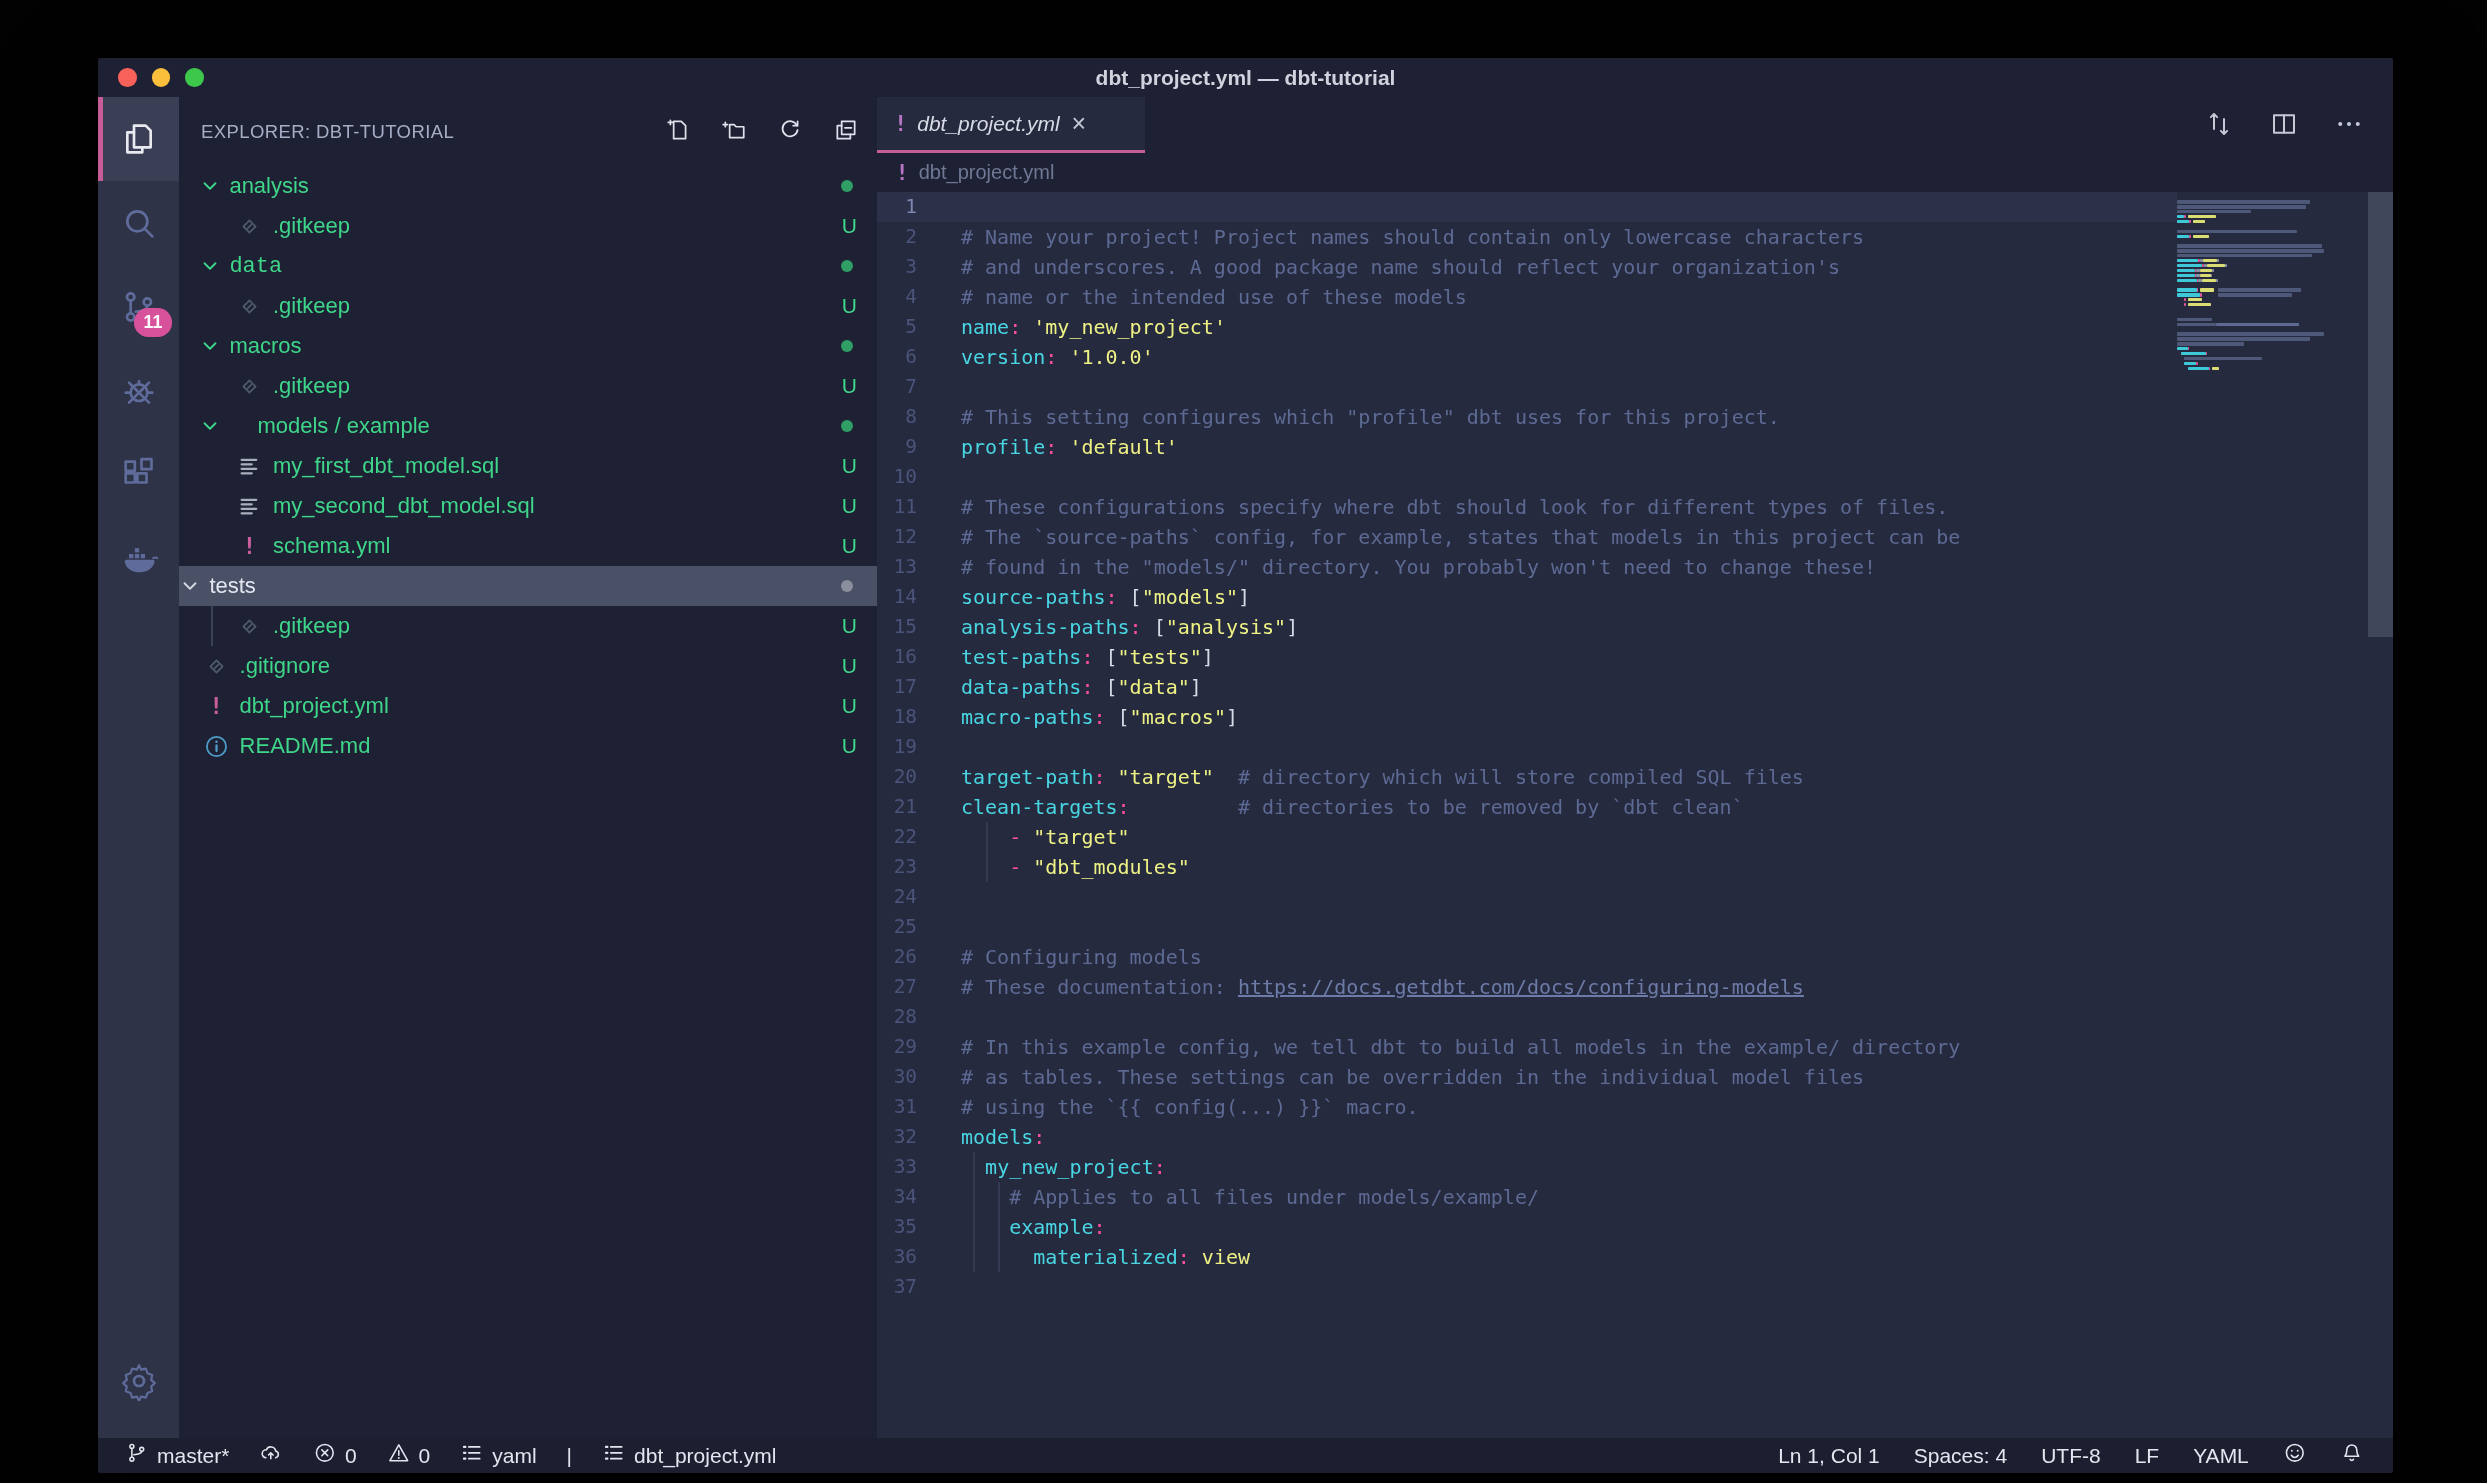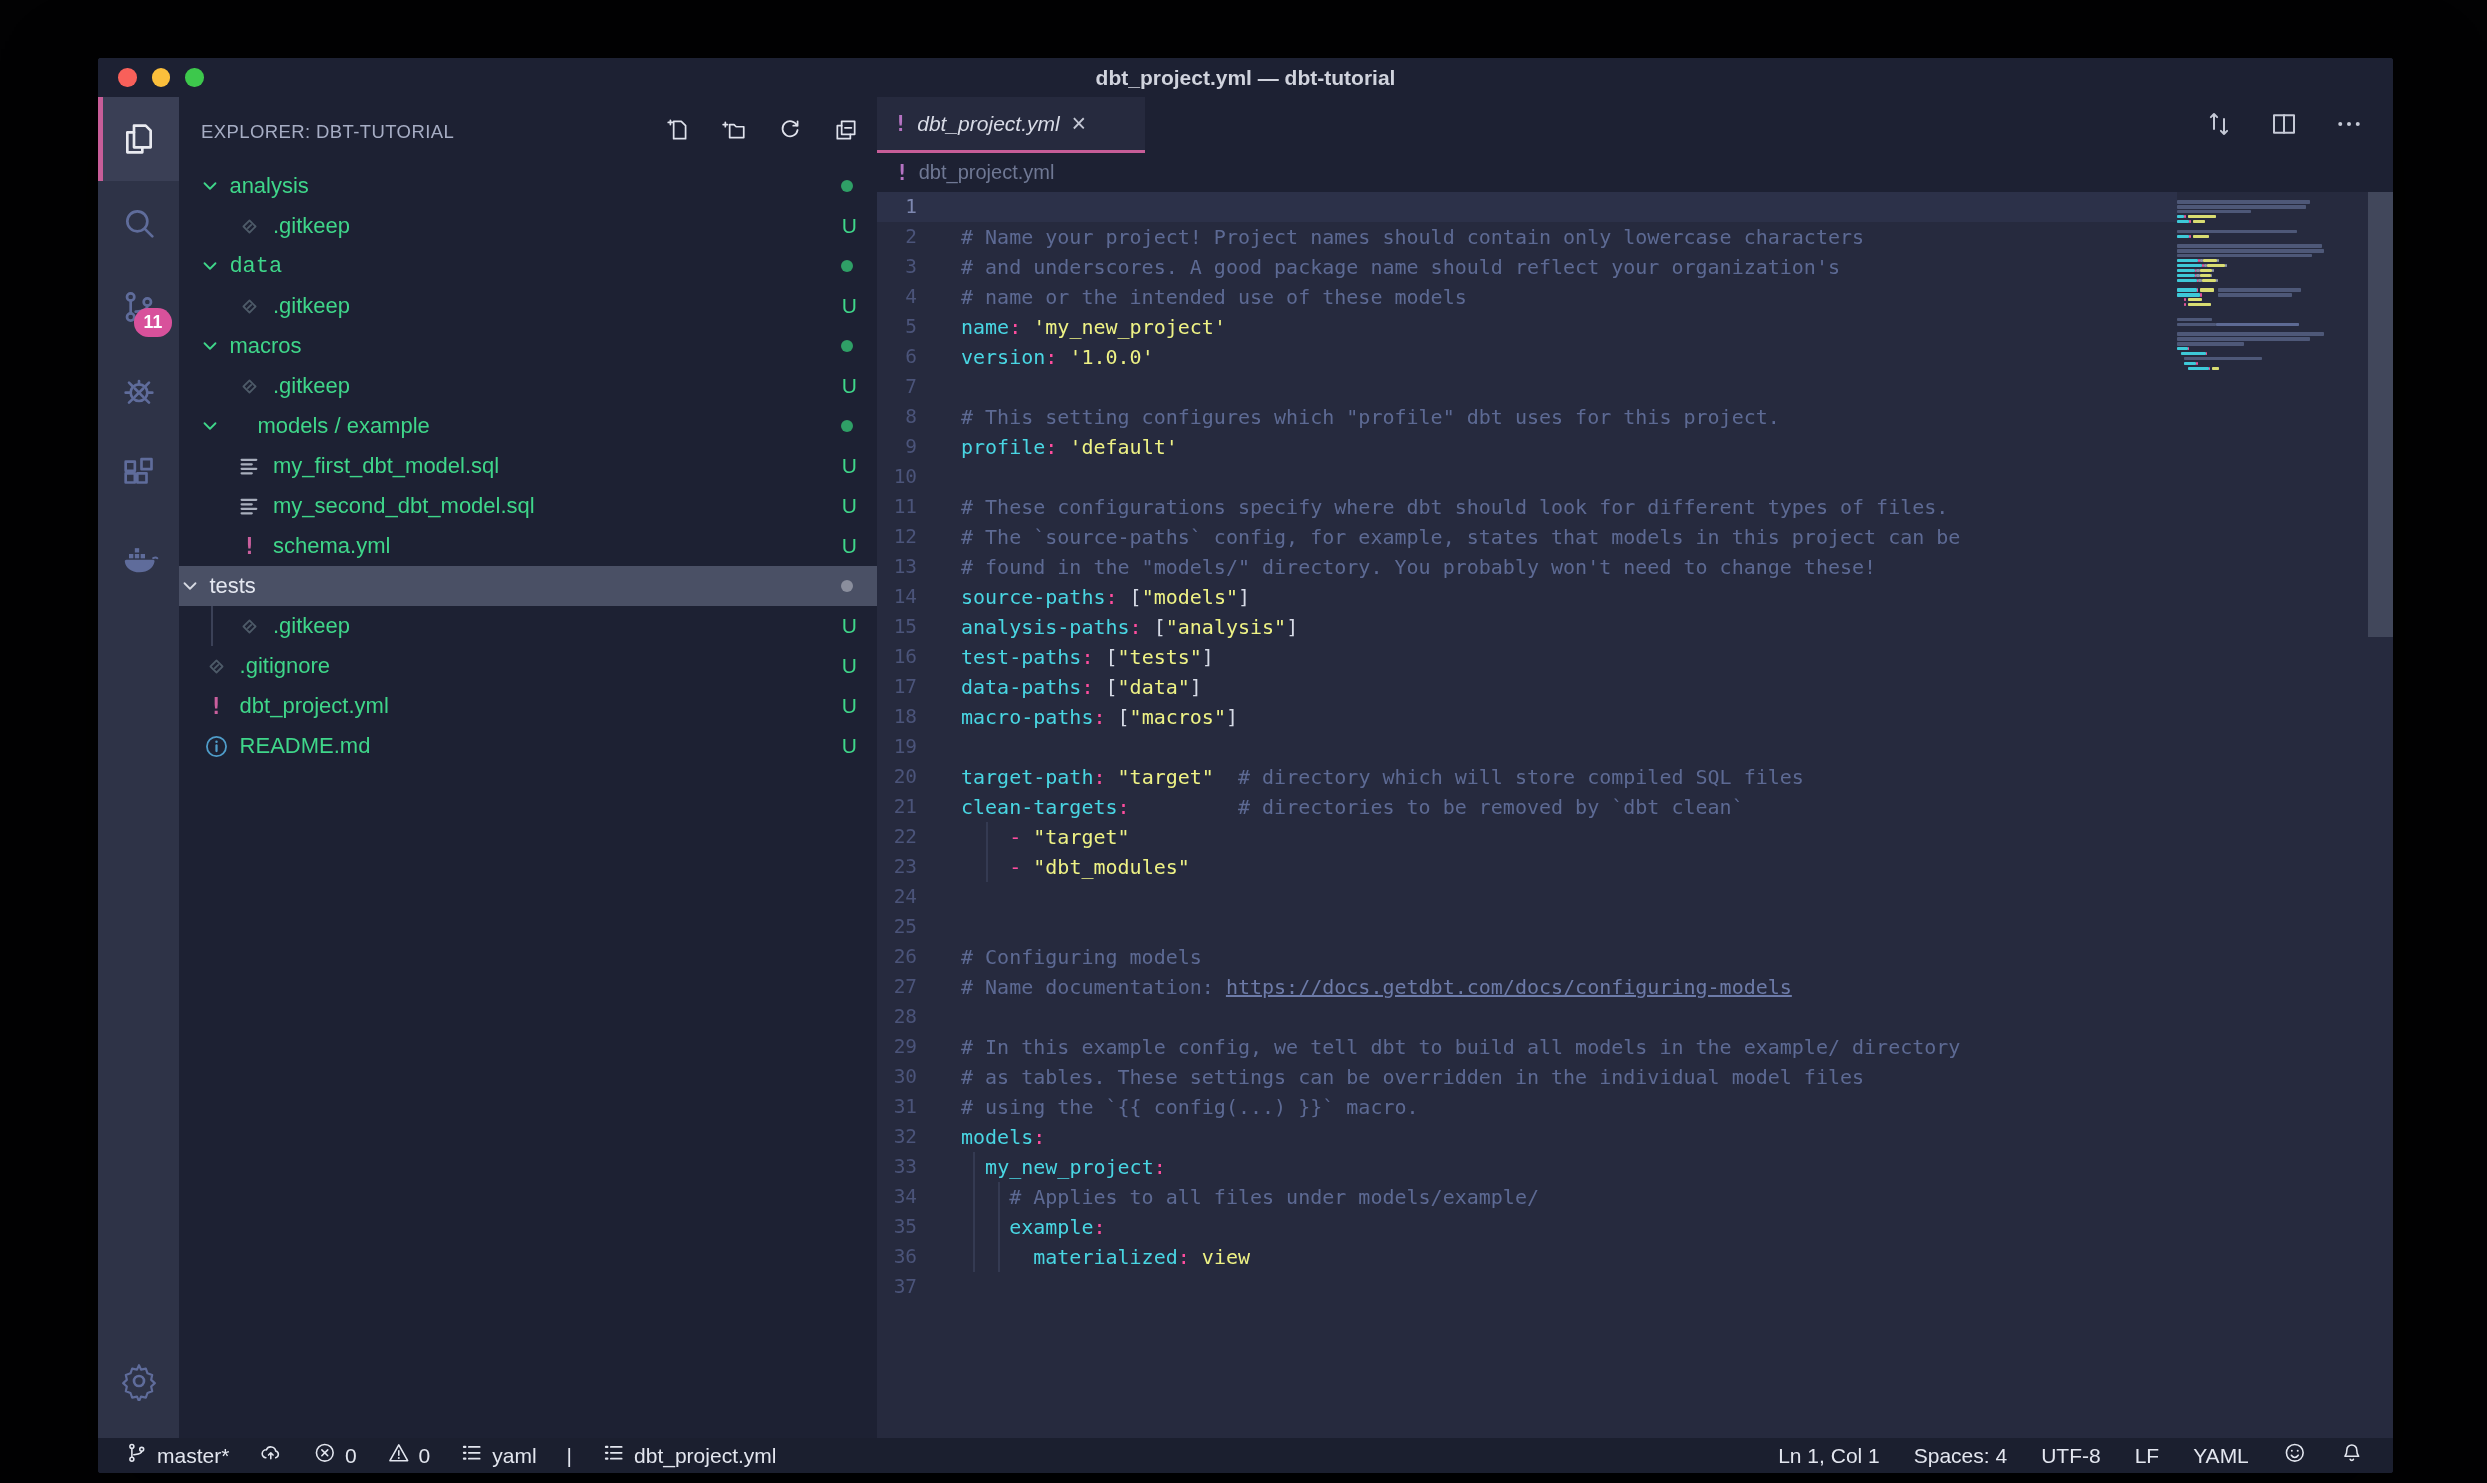--- a/index.html
+++ b/index.html
@@ -358,21 +358,21 @@
             <div class="line"><span class="lnum">17</span><span class="lcode"><span class="tk-k">data-paths</span><span class="tk-p">:</span><span class="tk-t"> [</span><span class="tk-s">"data"</span><span class="tk-t">]</span></span></div>
             <div class="line"><span class="lnum">18</span><span class="lcode"><span class="tk-k">macro-paths</span><span class="tk-p">:</span><span class="tk-t"> [</span><span class="tk-s">"macros"</span><span class="tk-t">]</span></span></div>
             <div class="line"><span class="lnum">19</span><span class="lcode"></span></div>
             <div class="line"><span class="lnum">20</span><span class="lcode"><span class="tk-k">target-path</span><span class="tk-p">:</span><span class="tk-t"> </span><span class="tk-s">"target"</span><span class="tk-t">  </span><span class="tk-c"># directory which will store compiled SQL files</span></span></div>
             <div class="line"><span class="lnum">21</span><span class="lcode"><span class="tk-k">clean-targets</span><span class="tk-p">:</span><span class="tk-t">         </span><span class="tk-c"># directories to be removed by `dbt clean`</span></span></div>
             <div class="line"><span class="lnum">22</span><div class="iguide" style="left: 109px;"></div><span class="lcode"><span class="tk-t">    </span><span class="tk-p">-</span><span class="tk-t"> </span><span class="tk-s">"target"</span></span></div>
             <div class="line"><span class="lnum">23</span><div class="iguide" style="left: 109px;"></div><span class="lcode"><span class="tk-t">    </span><span class="tk-p">-</span><span class="tk-t"> </span><span class="tk-s">"dbt_modules"</span></span></div>
             <div class="line"><span class="lnum">24</span><span class="lcode"></span></div>
             <div class="line"><span class="lnum">25</span><span class="lcode"></span></div>
             <div class="line"><span class="lnum">26</span><span class="lcode"><span class="tk-c"># Configuring models</span></span></div>
-            <div class="line"><span class="lnum">27</span><span class="lcode"><span class="tk-c"># Name documentation: </span><span class="tk-l">https://docs.getdbt.com/docs/configuring-models</span></span></div>
+            <div class="line"><span class="lnum">27</span><span class="lcode"><span class="tk-c"># These documentation: </span><span class="tk-l">https://docs.getdbt.com/docs/configuring-models</span></span></div>
             <div class="line"><span class="lnum">28</span><span class="lcode"></span></div>
             <div class="line"><span class="lnum">29</span><span class="lcode"><span class="tk-c"># In this example config, we tell dbt to build all models in the example/ directory</span></span></div>
             <div class="line"><span class="lnum">30</span><span class="lcode"><span class="tk-c"># as tables. These settings can be overridden in the individual model files</span></span></div>
             <div class="line"><span class="lnum">31</span><span class="lcode"><span class="tk-c"># using the `{{ config(...) }}` macro.</span></span></div>
             <div class="line"><span class="lnum">32</span><span class="lcode"><span class="tk-k">models</span><span class="tk-p">:</span></span></div>
             <div class="line"><span class="lnum">33</span><div class="iguide" style="left: 96px;"></div><span class="lcode"><span class="tk-t">  </span><span class="tk-k">my_new_project</span><span class="tk-p">:</span></span></div>
             <div class="line"><span class="lnum">34</span><div class="iguide" style="left: 96px;"></div><div class="iguide" style="left: 121px;"></div><span class="lcode"><span class="tk-t">    </span><span class="tk-c"># Applies to all files under models/example/</span></span></div>
             <div class="line"><span class="lnum">35</span><div class="iguide" style="left: 96px;"></div><div class="iguide" style="left: 121px;"></div><span class="lcode"><span class="tk-t">    </span><span class="tk-k">example</span><span class="tk-p">:</span></span></div>
             <div class="line"><span class="lnum">36</span><div class="iguide" style="left: 96px;"></div><div class="iguide" style="left: 121px;"></div><span class="lcode"><span class="tk-t">      </span><span class="tk-k">materialized</span><span class="tk-p">:</span><span class="tk-t"> </span><span class="tk-s">view</span></span></div>
             <div class="line"><span class="lnum">37</span><span class="lcode"></span></div>

